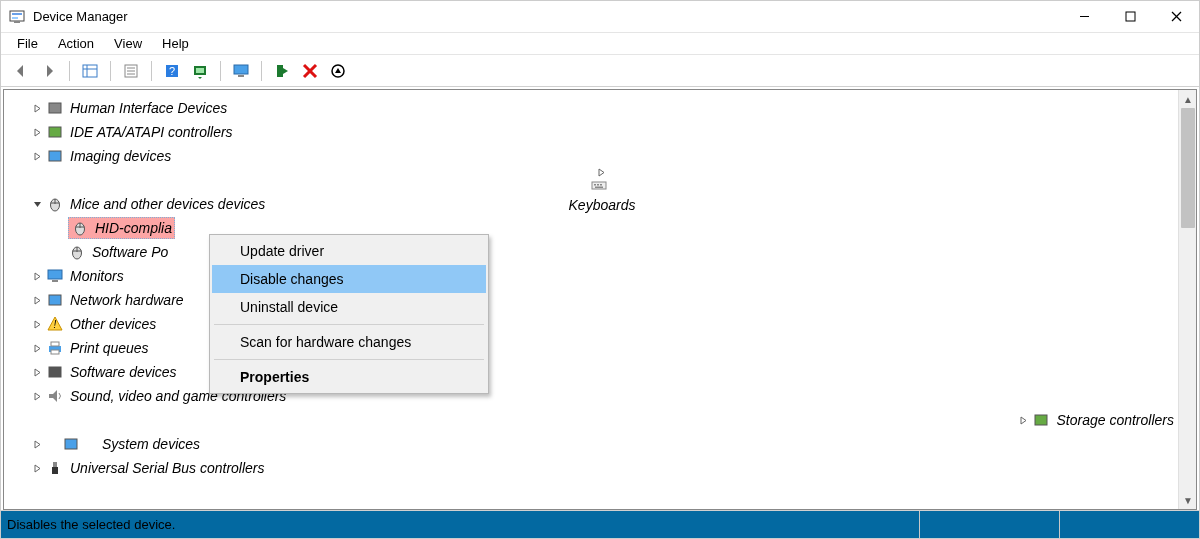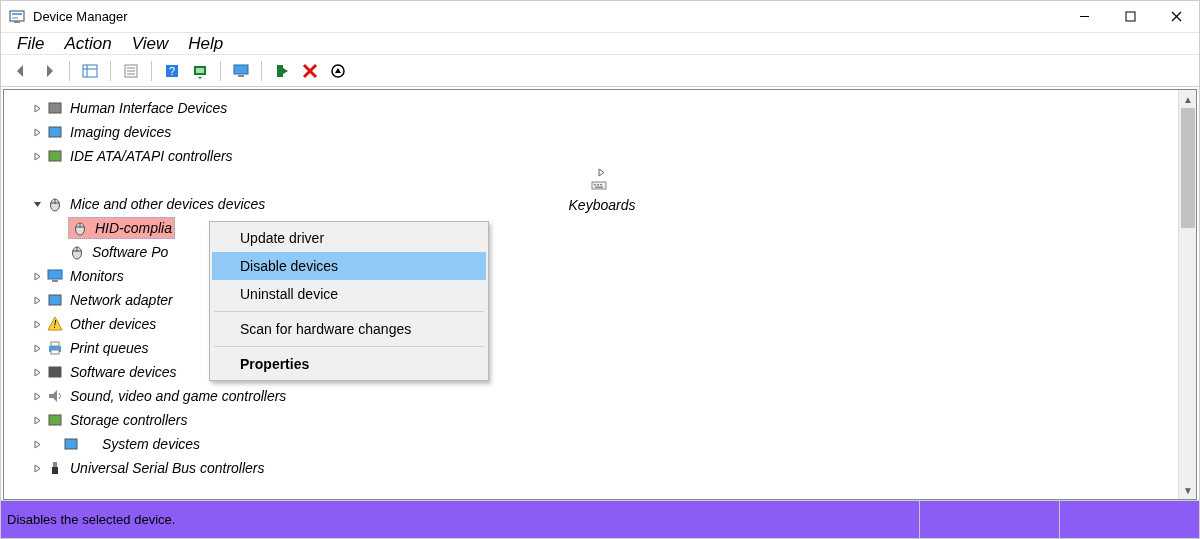--- a/index.html
+++ b/index.html
@@ -50,22 +50,21 @@
   .menu-bar {
     height: 22px;
     display: flex;
     align-items: center;
     padding: 0 6px;
     border-bottom: 1px solid #e5e5e5;
     gap: 0;
   }
   .menu-bar .menu-item {
     padding: 14px 10px;
-    font-size: 17px;
-    font-style: italic;
+    font-size: 13px;
   }
   
   .toolbar {
     height: 32px;
     display: flex;
     align-items: center;
     padding: 0 6px;
     gap: 0;
     border-bottom: 1px solid #d0d0d0;
     background: #fff;
@@ -149,41 +148,41 @@
     position: absolute;
     top: 18px;
     left: 2px;
     width: 14px;
     height: 120px;
     background: #c2c2c2;
     border-radius: 1px;
   }
   
   .status-bar {
-    height: 38px;
+    height: 28px;
     border-top: 1px solid #d0d0d0;
     display: flex;
     align-items: stretch;
-    background: #8b5cf6;
+    background: #0369a1;
     font-size: 13px;
   }
   .status-bar .cell1 {
     flex: 1 1 auto;
     padding: 2px 6px;
     display: flex; align-items: center;
   }
   .status-bar .cell2, .status-bar .cell3 {
     width: 140px;
     border-left: 1px solid #c8c8c8;
   }
   
   .context-menu {
     position: absolute;
     left: 208px;
-    top: 220px;
+    top: 233px;
     width: 280px;
     background: #f0f0f0;
     border: 1px solid #b8b8b8;
     box-shadow: 2px 3px 4px rgba(0,0,0,0.25);
     padding: 2px;
     z-index: 10;
   }
   .context-menu .c-item {
     height: 28px;
     display: flex;
@@ -328,37 +327,37 @@
         <span class="label-span">Human Interface Devices</span>
       </div>
       <div class="tree-row" style="padding-left: 18px;">
         <span class="exp">
           <svg viewBox="0 0 9 9">
             <path d="M2 1 L7 4.5 L2 8 Z" fill="none" stroke="#666" stroke-width="1"></path>
           </svg>
         </span>
         <span class="dev-icon">
           <svg width="16" height="16" viewBox="0 0 16 16">
+            <rect x="2" y="3" width="12" height="10" fill="#6a4" stroke="#555"></rect>
+          </svg>
+        </span>
+        <span class="label-span">IDE ATA/ATAPI controllers</span>
+      </div>
+      <div class="tree-row" style="padding-left: 18px;">
+        <span class="exp">
+          <svg viewBox="0 0 9 9">
+            <path d="M2 1 L7 4.5 L2 8 Z" fill="none" stroke="#666" stroke-width="1"></path>
+          </svg>
+        </span>
+        <span class="dev-icon">
+          <svg width="16" height="16" viewBox="0 0 16 16">
             <rect x="2" y="3" width="12" height="10" fill="#4aa0e8" stroke="#555"></rect>
           </svg>
         </span>
         <span class="label-span">Imaging devices</span>
-      </div>
-      <div class="tree-row" style="padding-left: 18px;">
-        <span class="exp">
-          <svg viewBox="0 0 9 9">
-            <path d="M2 1 L7 4.5 L2 8 Z" fill="none" stroke="#666" stroke-width="1"></path>
-          </svg>
-        </span>
-        <span class="dev-icon">
-          <svg width="16" height="16" viewBox="0 0 16 16">
-            <rect x="2" y="3" width="12" height="10" fill="#6a4" stroke="#555"></rect>
-          </svg>
-        </span>
-        <span class="label-span">IDE ATA/ATAPI controllers</span>
       </div>
       <div class="tree-row" style="padding-left: 18px; flex-direction: column;">
         <span class="exp">
           <svg viewBox="0 0 9 9">
             <path d="M2 1 L7 4.5 L2 8 Z" fill="none" stroke="#666" stroke-width="1"></path>
           </svg>
         </span>
         <span class="dev-icon">
           <svg width="16" height="16" viewBox="0 0 16 16">
             <rect x="1" y="5" width="14" height="7" fill="#eee" stroke="#888"></rect>
@@ -427,21 +426,21 @@
         <span class="exp">
           <svg viewBox="0 0 9 9">
             <path d="M2 1 L7 4.5 L2 8 Z" fill="none" stroke="#666" stroke-width="1"></path>
           </svg>
         </span>
         <span class="dev-icon">
           <svg width="16" height="16" viewBox="0 0 16 16">
             <rect x="2" y="3" width="12" height="10" fill="#4aa0e8" stroke="#555"></rect>
           </svg>
         </span>
-        <span class="label-span">Network adapter</span>
+        <span class="label-span">Network hardware</span>
       </div>
       <div class="tree-row" style="padding-left: 18px;">
         <span class="exp">
           <svg viewBox="0 0 9 9">
             <path d="M2 1 L7 4.5 L2 8 Z" fill="none" stroke="#666" stroke-width="1"></path>
           </svg>
         </span>
         <span class="dev-icon">
           <svg width="16" height="16" viewBox="0 0 16 16">
             <polygon points="8,1 15,14 1,14" fill="#ffd040" stroke="#c89000"></polygon>
@@ -485,21 +484,21 @@
           </svg>
         </span>
         <span class="dev-icon">
           <svg width="16" height="16" viewBox="0 0 16 16">
             <polygon points="2,6 6,6 10,2 10,14 6,10 2,10" fill="#888"></polygon>
             <path d="M12 5 Q15 8 12 11" fill="none" stroke="#888"></path>
           </svg>
         </span>
         <span class="label-span">Sound, video and game controllers</span>
       </div>
-      <div class="tree-row" style="padding-left: 18px;">
+      <div class="tree-row" style="padding-left: 18px; justify-content: flex-end;">
         <span class="exp">
           <svg viewBox="0 0 9 9">
             <path d="M2 1 L7 4.5 L2 8 Z" fill="none" stroke="#666" stroke-width="1"></path>
           </svg>
         </span>
         <span class="dev-icon">
           <svg width="16" height="16" viewBox="0 0 16 16">
             <rect x="2" y="3" width="12" height="10" fill="#6a4" stroke="#555"></rect>
           </svg>
         </span>
@@ -541,19 +540,19 @@
 </div>
 
 <div class="status-bar">
   <div class="cell1">Disables the selected device.</div>
   <div class="cell2"></div>
   <div class="cell3"></div>
 </div>
 
 <div class="context-menu" id="ctx">
     <div class="c-item">Update driver</div>
-    <div class="c-item highlight">Disable devices</div>
+    <div class="c-item highlight">Disable changes</div>
     <div class="c-item">Uninstall device</div>
     <div class="c-sep"></div>
     <div class="c-item">Scan for hardware changes</div>
     <div class="c-sep"></div>
     <div class="c-item bold">Properties</div>
   </div>
 
 </body></html>

